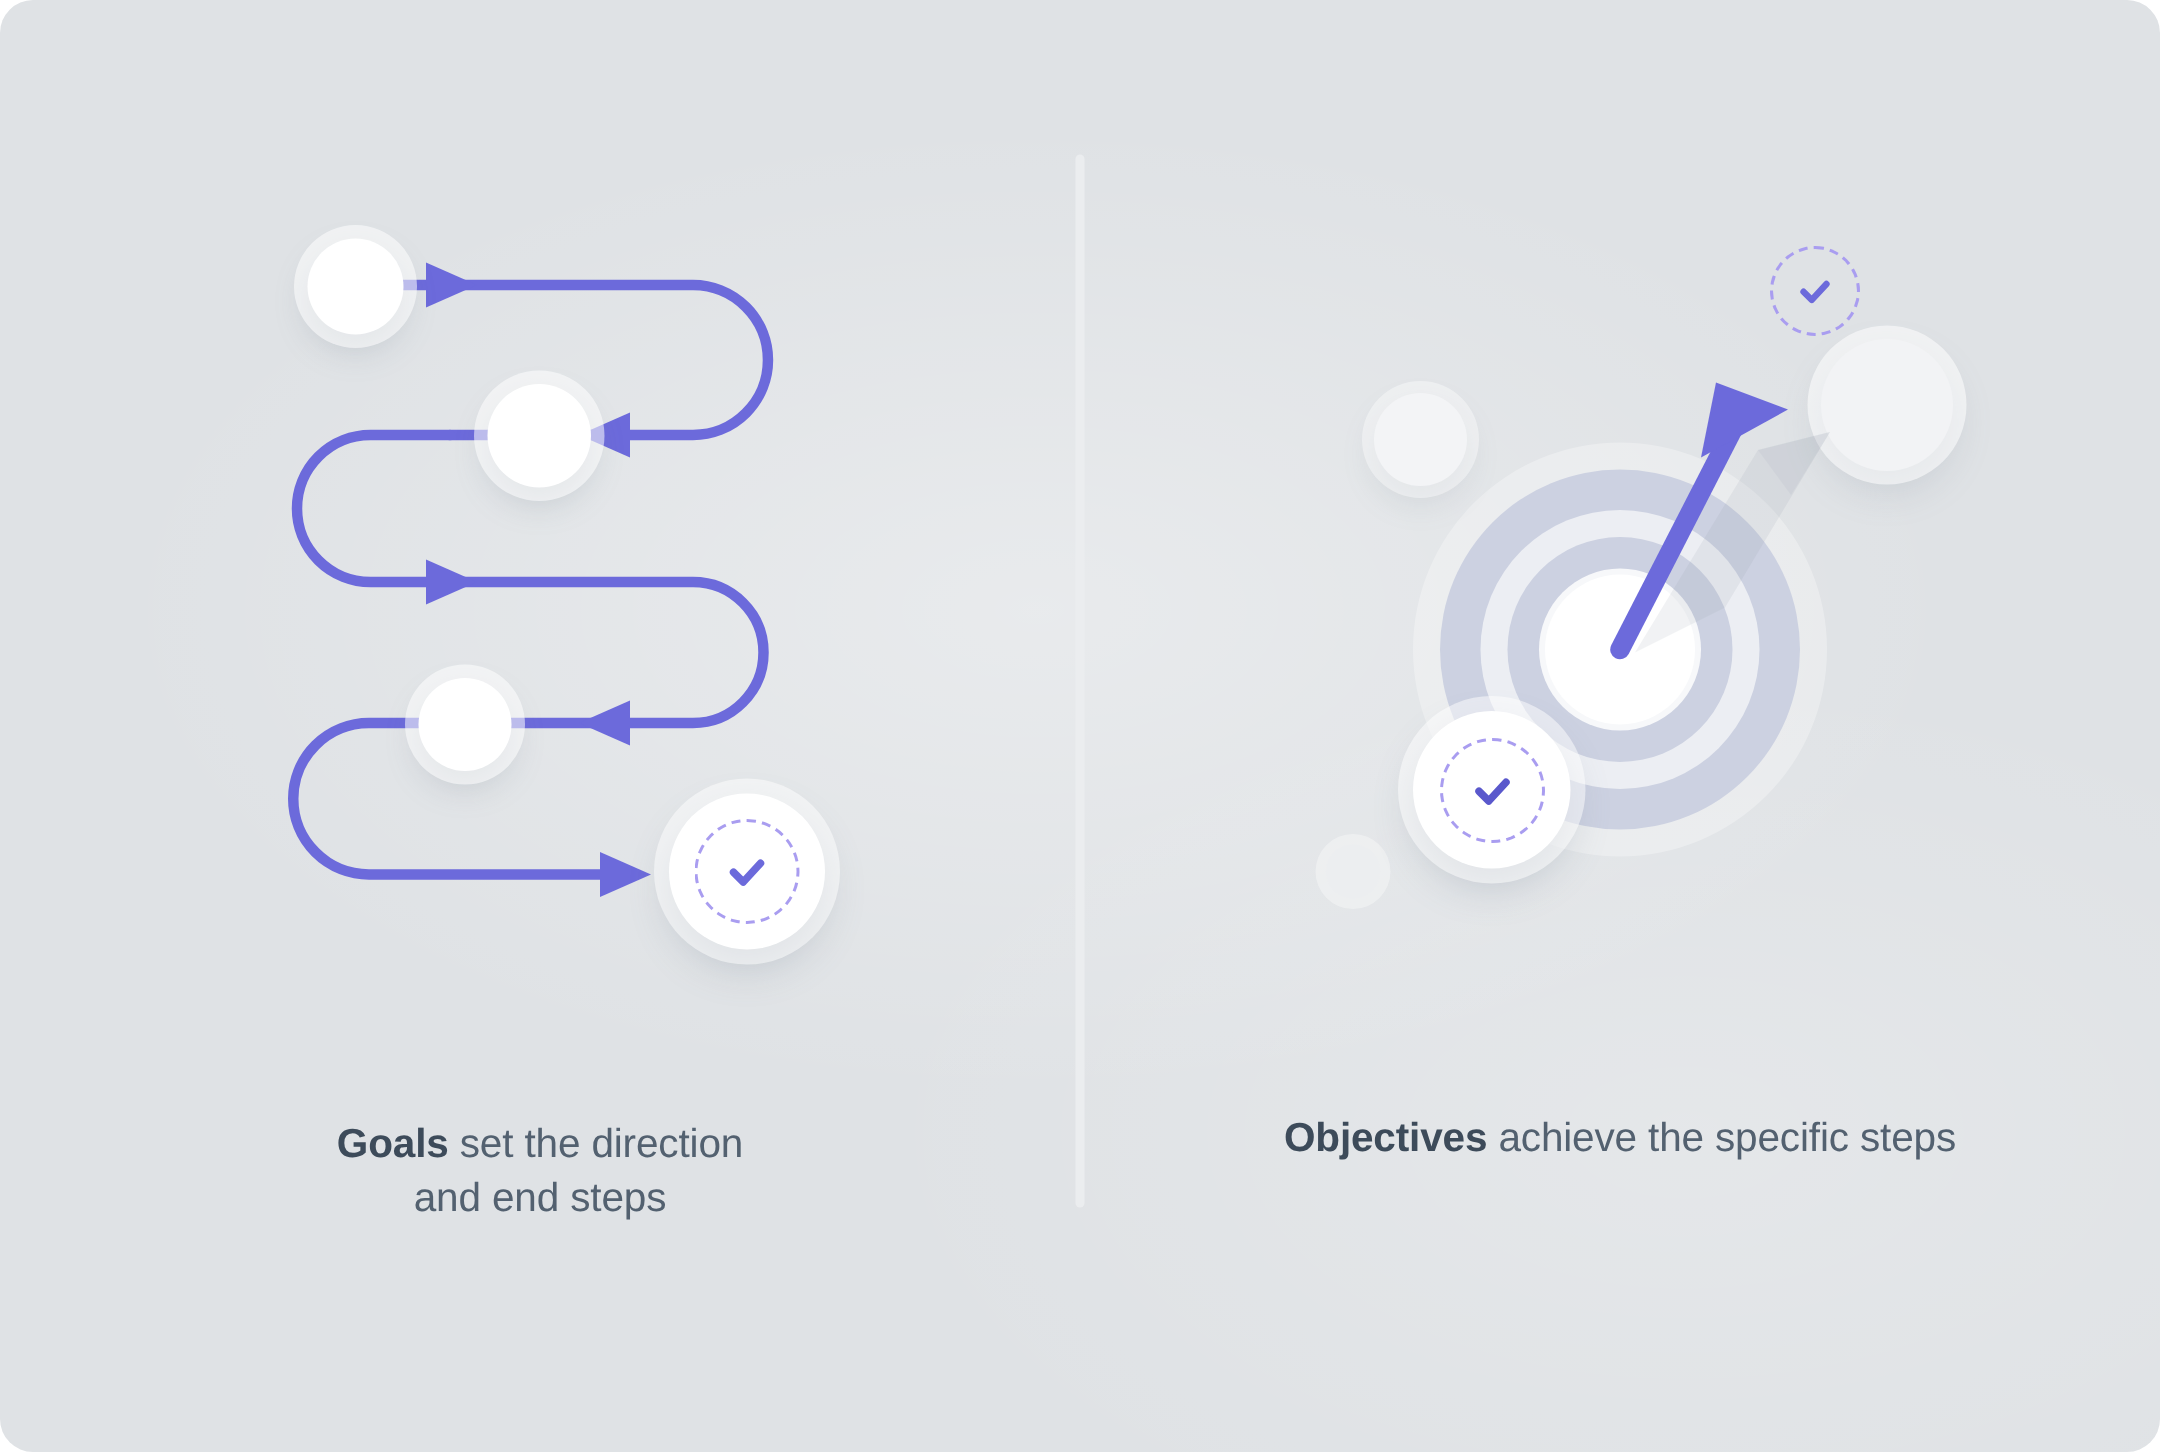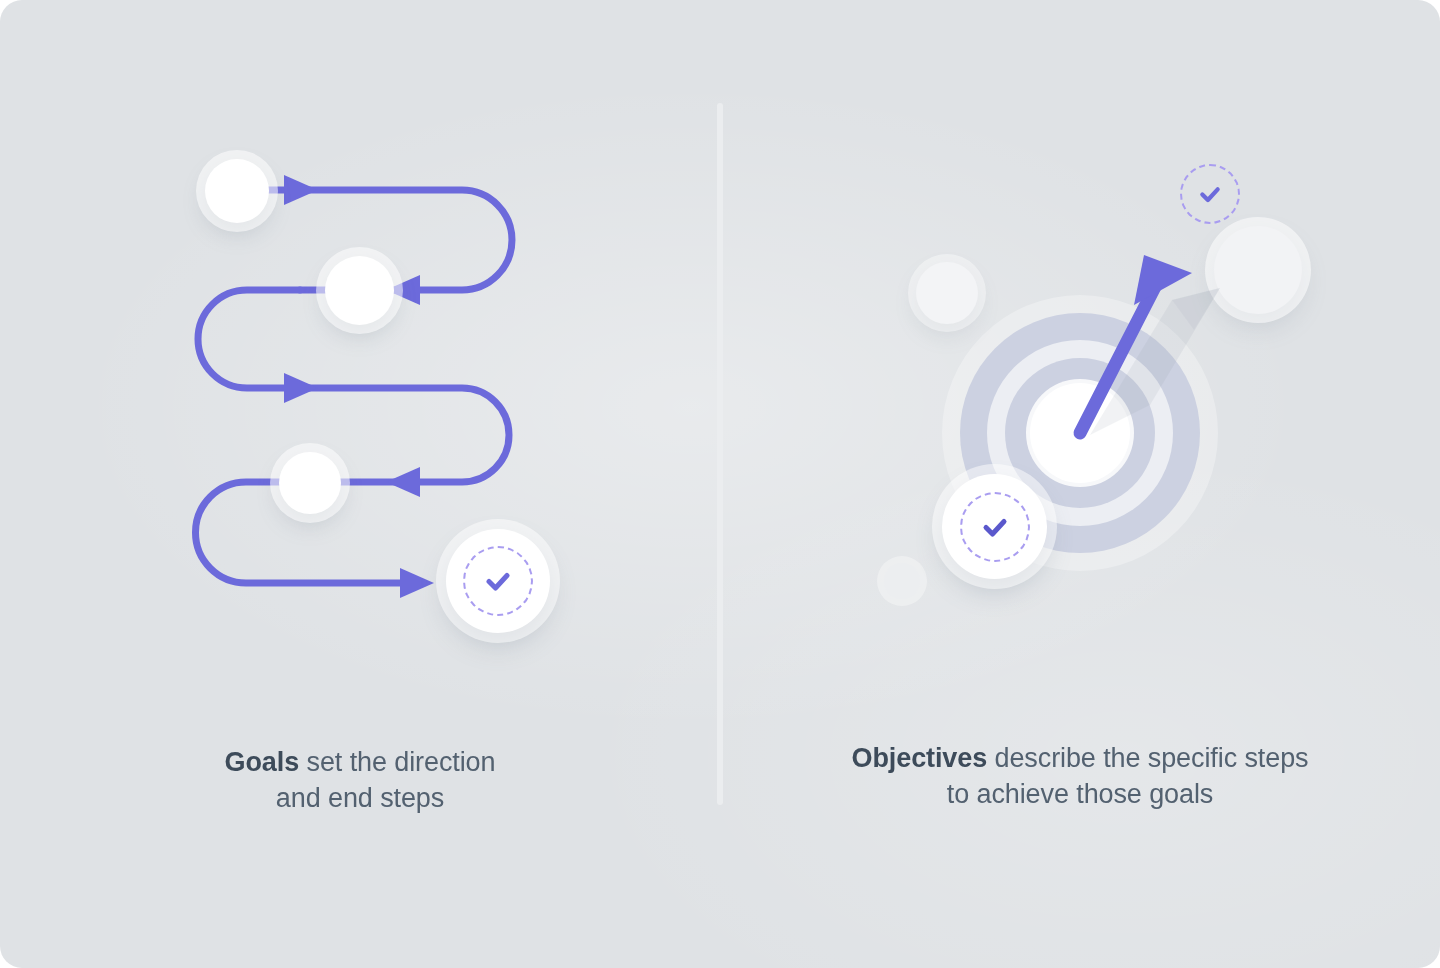--- a/index.html
+++ b/index.html
@@ -268,19 +268,18 @@
       <div class="plainbadge" style="left:460px; top:164px; width:56px; height:56px;">
         <svg width="34" height="34" viewBox="0 0 40 40">
           <polyline points="11,20.5 17.5,27 29,14.5" fill="none" stroke="#6c6adb" stroke-width="5" stroke-linecap="round" stroke-linejoin="round"></polyline>
         </svg>
       </div>
 
     </div>
 
     <div class="caption" id="caption-objectives">
       <div>
-        <b>Objectives</b><span> describe the specific steps</span>
-      </div>
-      <div>to achieve those goals</div>
+        <b>Objectives</b><span> achieve the specific steps</span>
+      </div>
     </div>
   </div>
 
 </div>
 
 </body></html>

